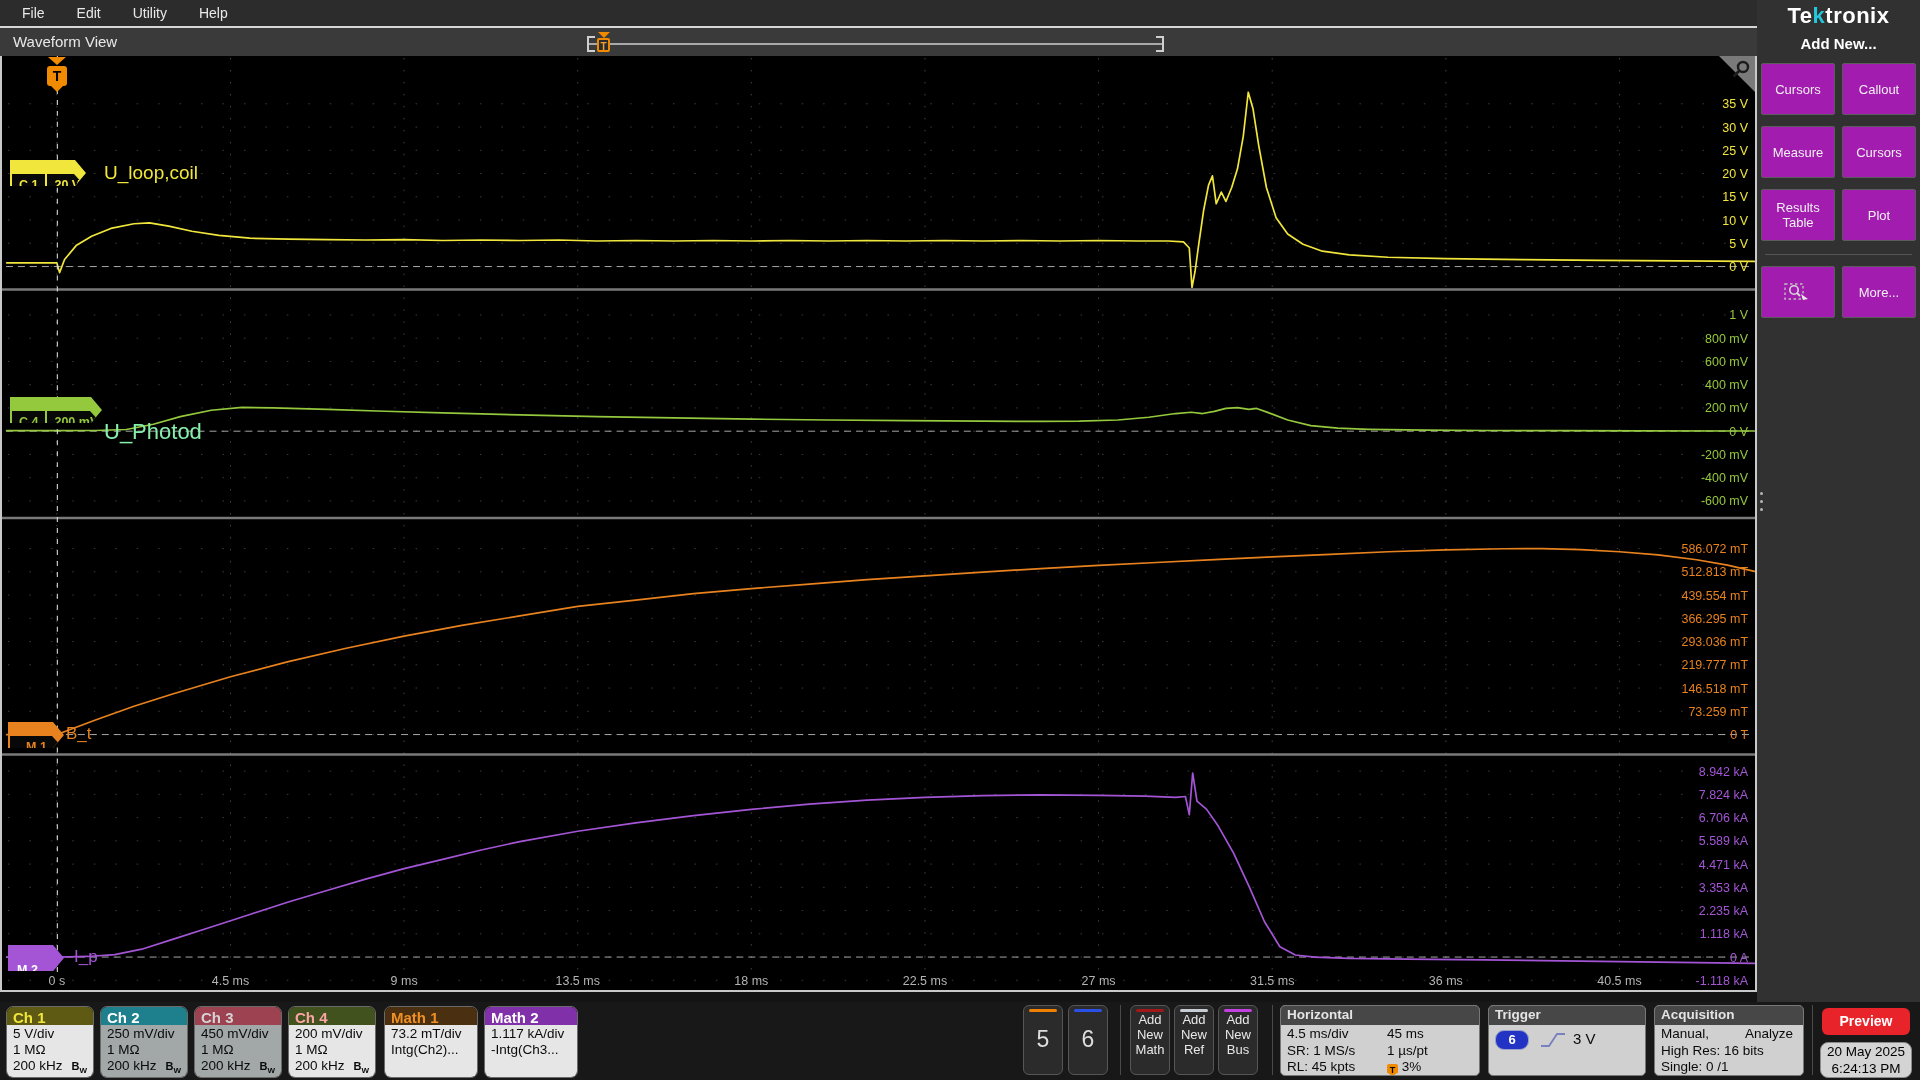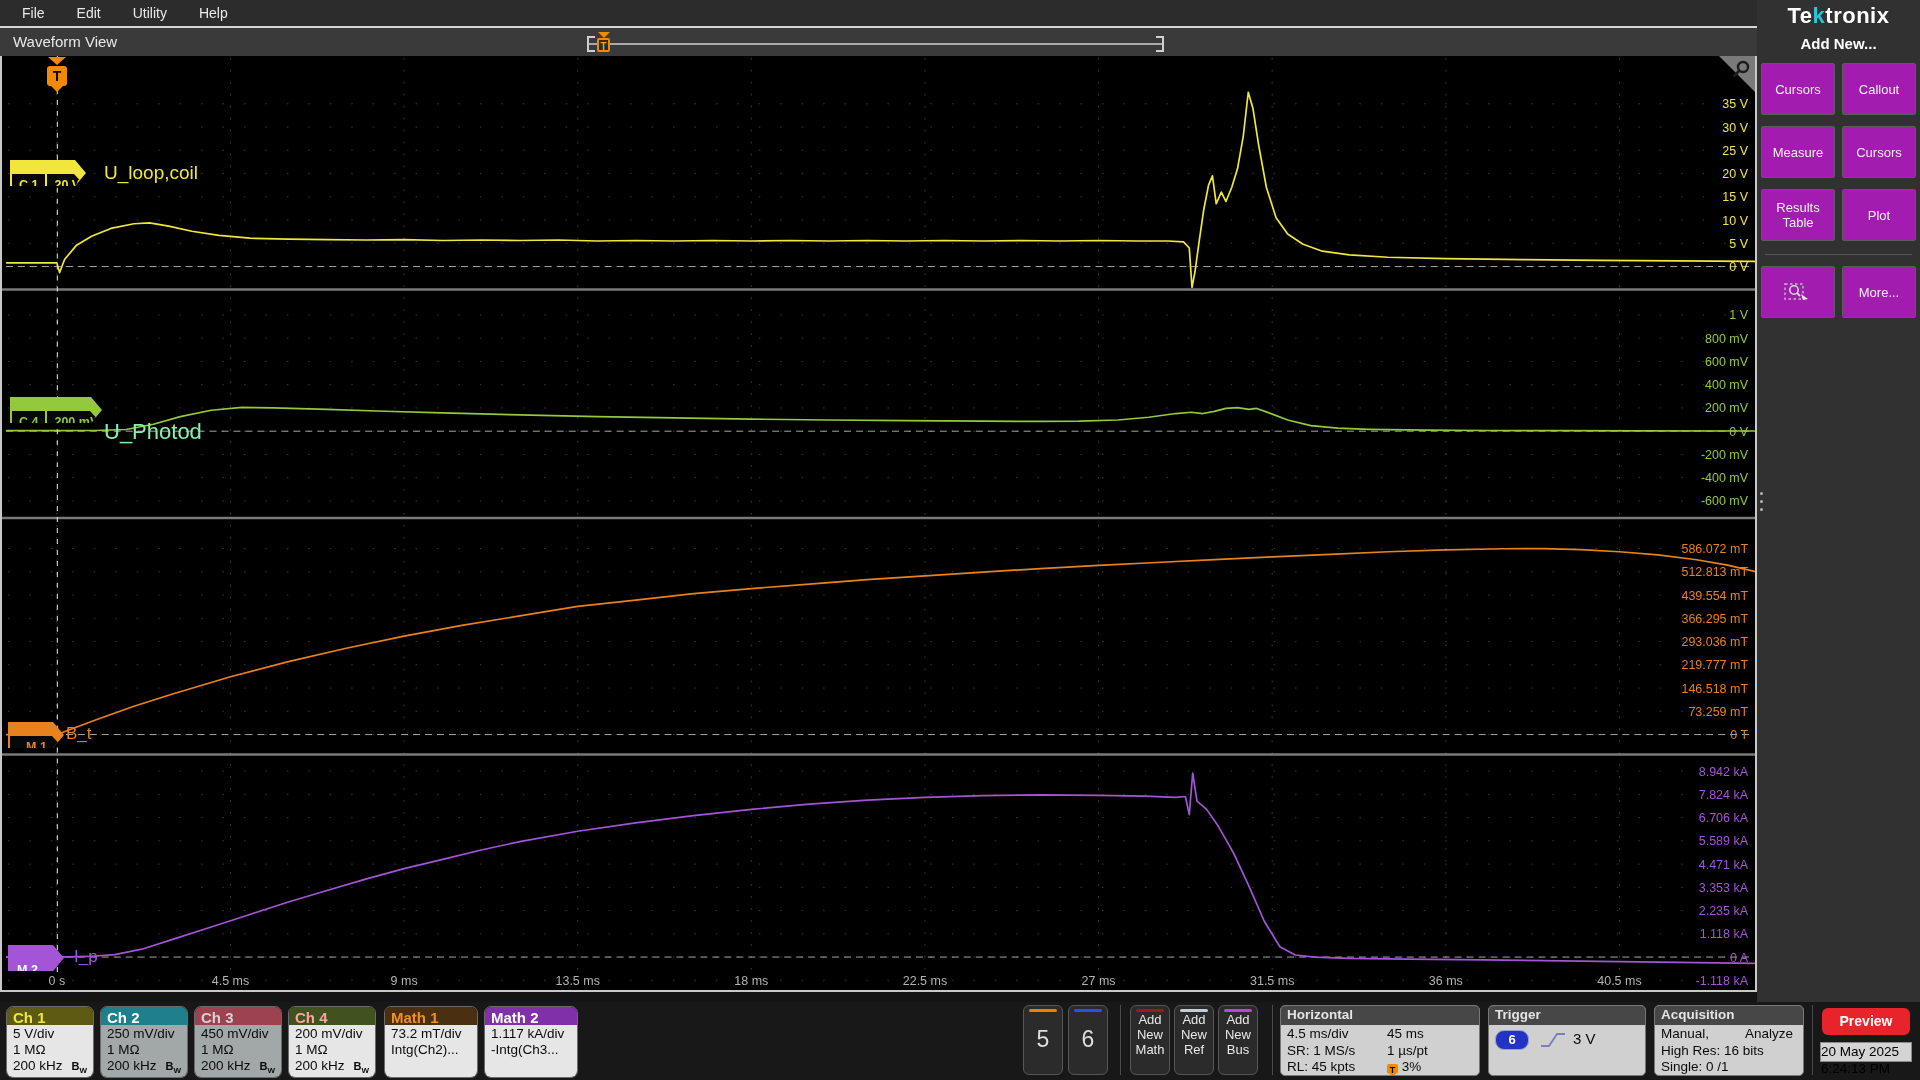--- a/index.html
+++ b/index.html
@@ -56,21 +56,21 @@
   .sq-btn .lines{color:#e8e8e8;font-size:13px;line-height:15px;}
   .vdiv{position:absolute;top:3px;height:70px;width:1px;background:#4a4a4a;}
   .panel{position:absolute;top:3px;height:71px;border:1px solid #777;border-radius:5px;overflow:hidden;box-sizing:border-box;background:#d0d0d0;}
   .panel-head{height:19px;background:#474747;color:#e4e4e4;font-size:13.5px;font-weight:bold;padding:1px 6px 0;box-sizing:border-box;}
   .panel-body{font-size:13.5px;color:#0a0a0a;padding:1px 6px;line-height:16.5px;}
   .hrow{display:flex;}
   .hrow .c1{width:100px;}
   .t-ico{display:inline-block;width:11px;height:12px;background:#f08a00;border-radius:2px;color:#000;font-size:9px;font-weight:bold;text-align:center;line-height:12px;vertical-align:-2px;clip-path:polygon(0 0,100% 0,100% 70%,50% 100%,0 70%);}
   .pill6{display:inline-block;width:32px;height:18px;background:#2334c4;border:1px solid #9aa2c8;border-radius:9px;color:#fff;font-size:13px;font-weight:bold;text-align:center;line-height:18px;vertical-align:middle;}
   #preview-btn{position:absolute;left:1822px;top:6px;width:88px;height:27px;background:#e8232a;border-radius:6px;color:#fff;font-size:14px;font-weight:bold;text-align:center;line-height:27px;}
-  #datetime{position:absolute;left:1820px;top:40px;width:92px;height:20px;background:#d4d4d4;border:1px solid #8a8a8a;border-radius:0;color:#000;font-size:13.5px;text-align:left;line-height:17px;box-sizing:border-box;}
+  #datetime{position:absolute;left:1820px;top:40px;width:92px;height:36px;background:#d4d4d4;border:1px solid #8a8a8a;border-radius:8px;color:#000;font-size:13.5px;text-align:center;line-height:17px;box-sizing:border-box;}
 </style>
 </head>
 <body>
 
 <div id="app">
 
   <div id="menubar">
       <span class="menu-item">File</span>
       <span class="menu-item">Edit</span>
       <span class="menu-item">Utility</span>

